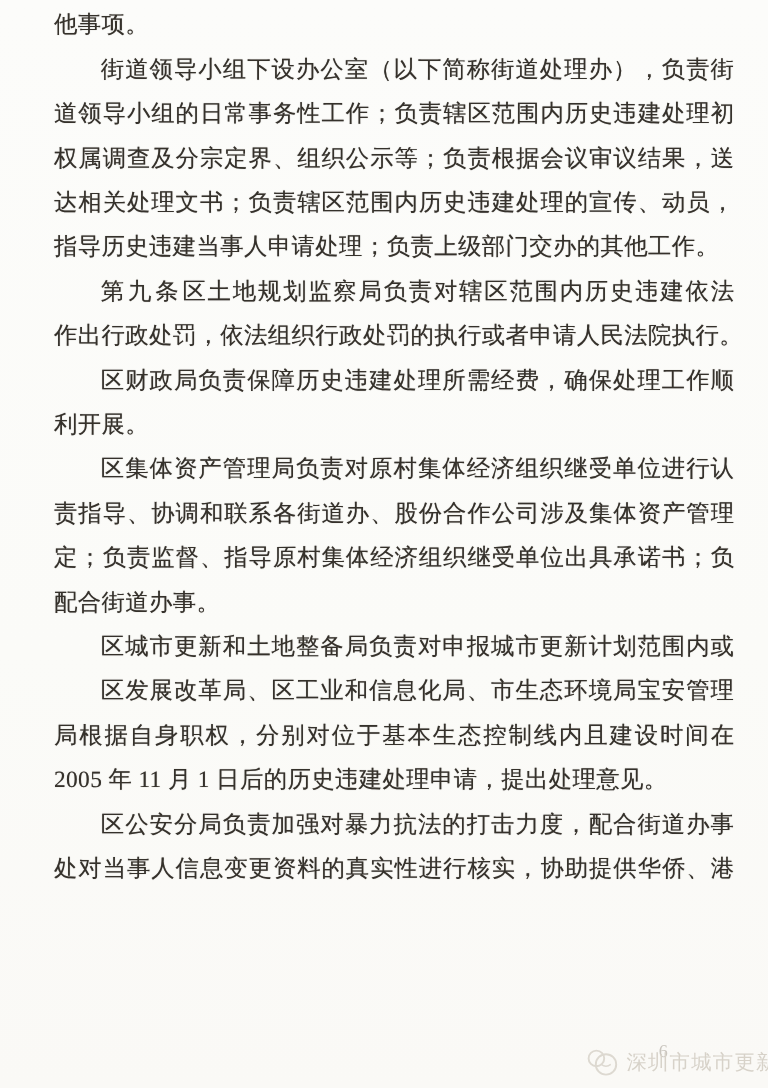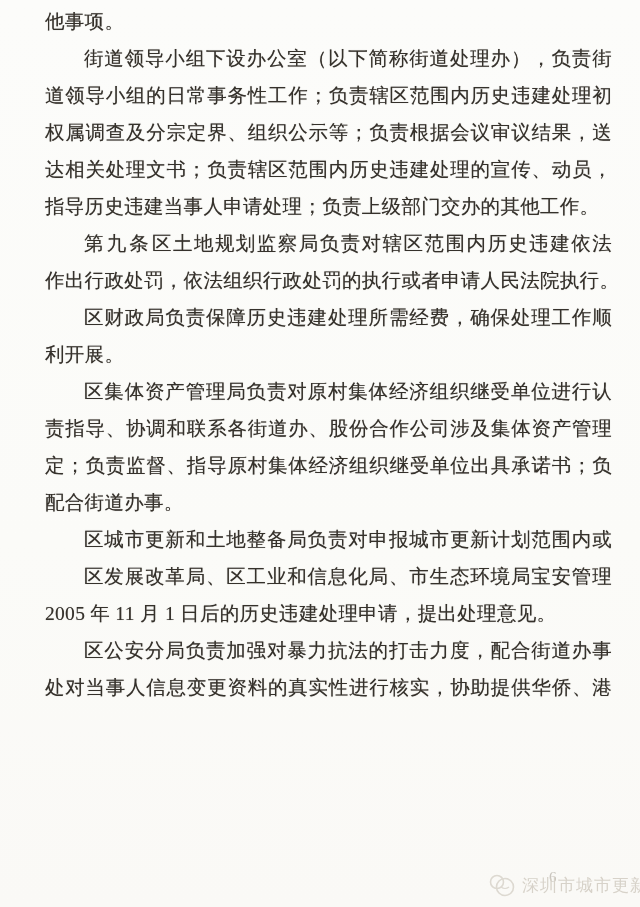--- a/index.html
+++ b/index.html
@@ -85,20 +85,21 @@
       <div class="line indent fill"><span class="clause">第九条</span>区土地规划监察局负责对辖区范围内历史违建依法</div>
       <div class="line">作出行政处罚，依法组织行政处罚的执行或者申请人民法院执行。</div>
       <div class="line indent fill">区财政局负责保障历史违建处理所需经费，确保处理工作顺</div>
       <div class="line">利开展。</div>
       <div class="line indent fill">区集体资产管理局负责对原村集体经济组织继受单位进行认</div>
       <div class="line fill">责指导、协调和联系各街道办、股份合作公司涉及集体资产管理</div>
       <div class="line fill">定；负责监督、指导原村集体经济组织继受单位出具承诺书；负</div>
       <div class="line">配合街道办事。</div>
       <div class="line indent fill">区城市更新和土地整备局负责对申报城市更新计划范围内或</div>
       <div class="line indent fill">区发展改革局、区工业和信息化局、市生态环境局宝安管理</div>
+      <div class="line fill">局根据自身职权，分别对位于基本生态控制线内且建设时间在</div>
       <div class="line">2005 年 11 月 1 日后的历史违建处理申请，提出处理意见。</div>
       <div class="line indent fill">区公安分局负责加强对暴力抗法的打击力度，配合街道办事</div>
       <div class="line fill">处对当事人信息变更资料的真实性进行核实，协助提供华侨、港</div>
     </div>
 
   <span class="page-number">6</span>
 
   <div class="watermark">
     <span class="wm-logo">
       <svg viewBox="0 0 27 24" width="27" height="24">

